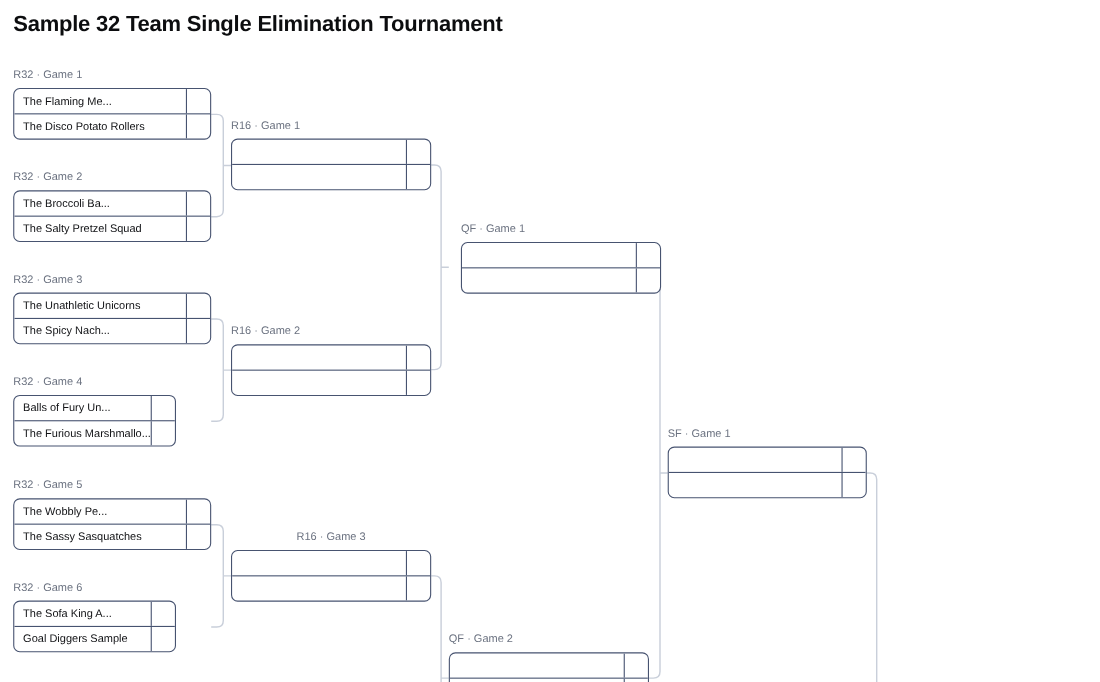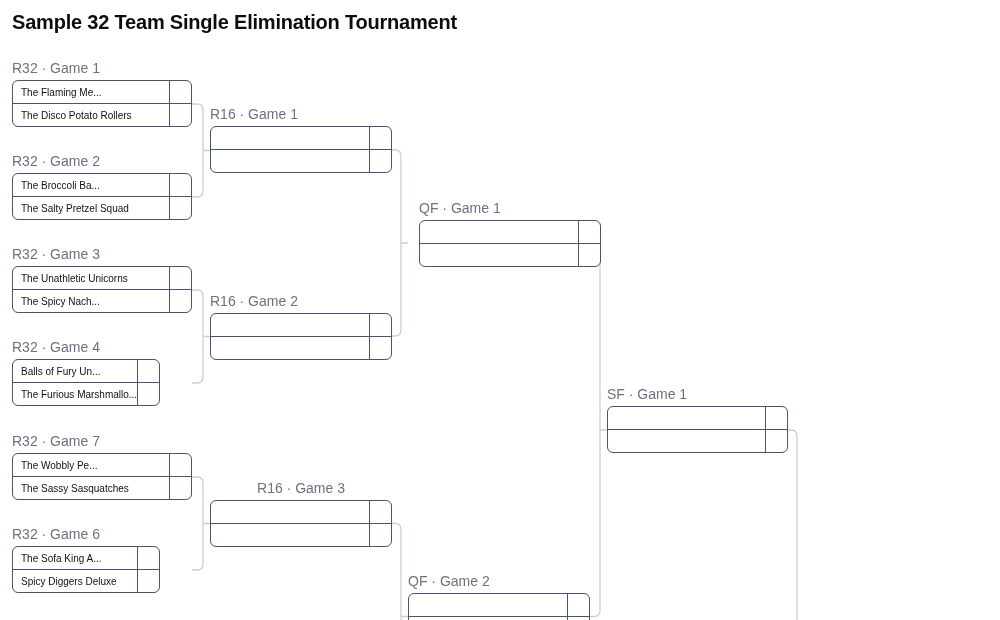--- a/index.html
+++ b/index.html
@@ -14,21 +14,21 @@
     position: absolute; left: 12px; top: 11px;
     margin: 0;
     font-size: 20px; font-weight: 700;
     color: #0c0d0f;
     letter-spacing: -0.2px;
     white-space: nowrap;
   }
   svg.connectors { position: absolute; left: 0; top: 0; }
   .match { position: absolute; }
   .match-label {
-    font-size: 14px; color: #6b7280;
+    font-size: 10px; color: #6b7280;
     height: 13px; line-height: 13px;
     margin-bottom: 5px;
     white-space: nowrap;
   }
   .match-box {
     border: 1.5px solid #475370;
     border-radius: 6px;
     background: #ffffff;
     overflow: hidden;
     box-sizing: content-box;
@@ -116,42 +116,42 @@
       <div class="team-score"></div>
     </div>
     <div class="team-row">
       <div class="team-name">The Furious Marshmallo...</div>
       <div class="team-score"></div>
     </div>
   </div>
 </div>
 
 <div class="match" style="left:12px; top:435px; width:180px;">
-  <div class="match-label">R32 · Game 7</div>
+  <div class="match-label">R32 · Game 5</div>
   <div class="match-box">
     <div class="team-row">
       <div class="team-name">The Wobbly Pe...</div>
       <div class="team-score"></div>
     </div>
     <div class="team-row">
       <div class="team-name">The Sassy Sasquatches</div>
       <div class="team-score"></div>
     </div>
   </div>
 </div>
 
 <div class="match" style="left:12px; top:528px; width:148px;">
   <div class="match-label">R32 · Game 6</div>
   <div class="match-box">
     <div class="team-row">
       <div class="team-name">The Sofa King A...</div>
       <div class="team-score"></div>
     </div>
     <div class="team-row">
-      <div class="team-name">Spicy Diggers Deluxe</div>
+      <div class="team-name">Goal Diggers Sample</div>
       <div class="team-score"></div>
     </div>
   </div>
 </div>
 
 <div class="match" style="left:210px; top:108px; width:182px;">
   <div class="match-label">R16 · Game 1</div>
   <div class="match-box">
     <div class="team-row">
       <div class="team-name"></div>

